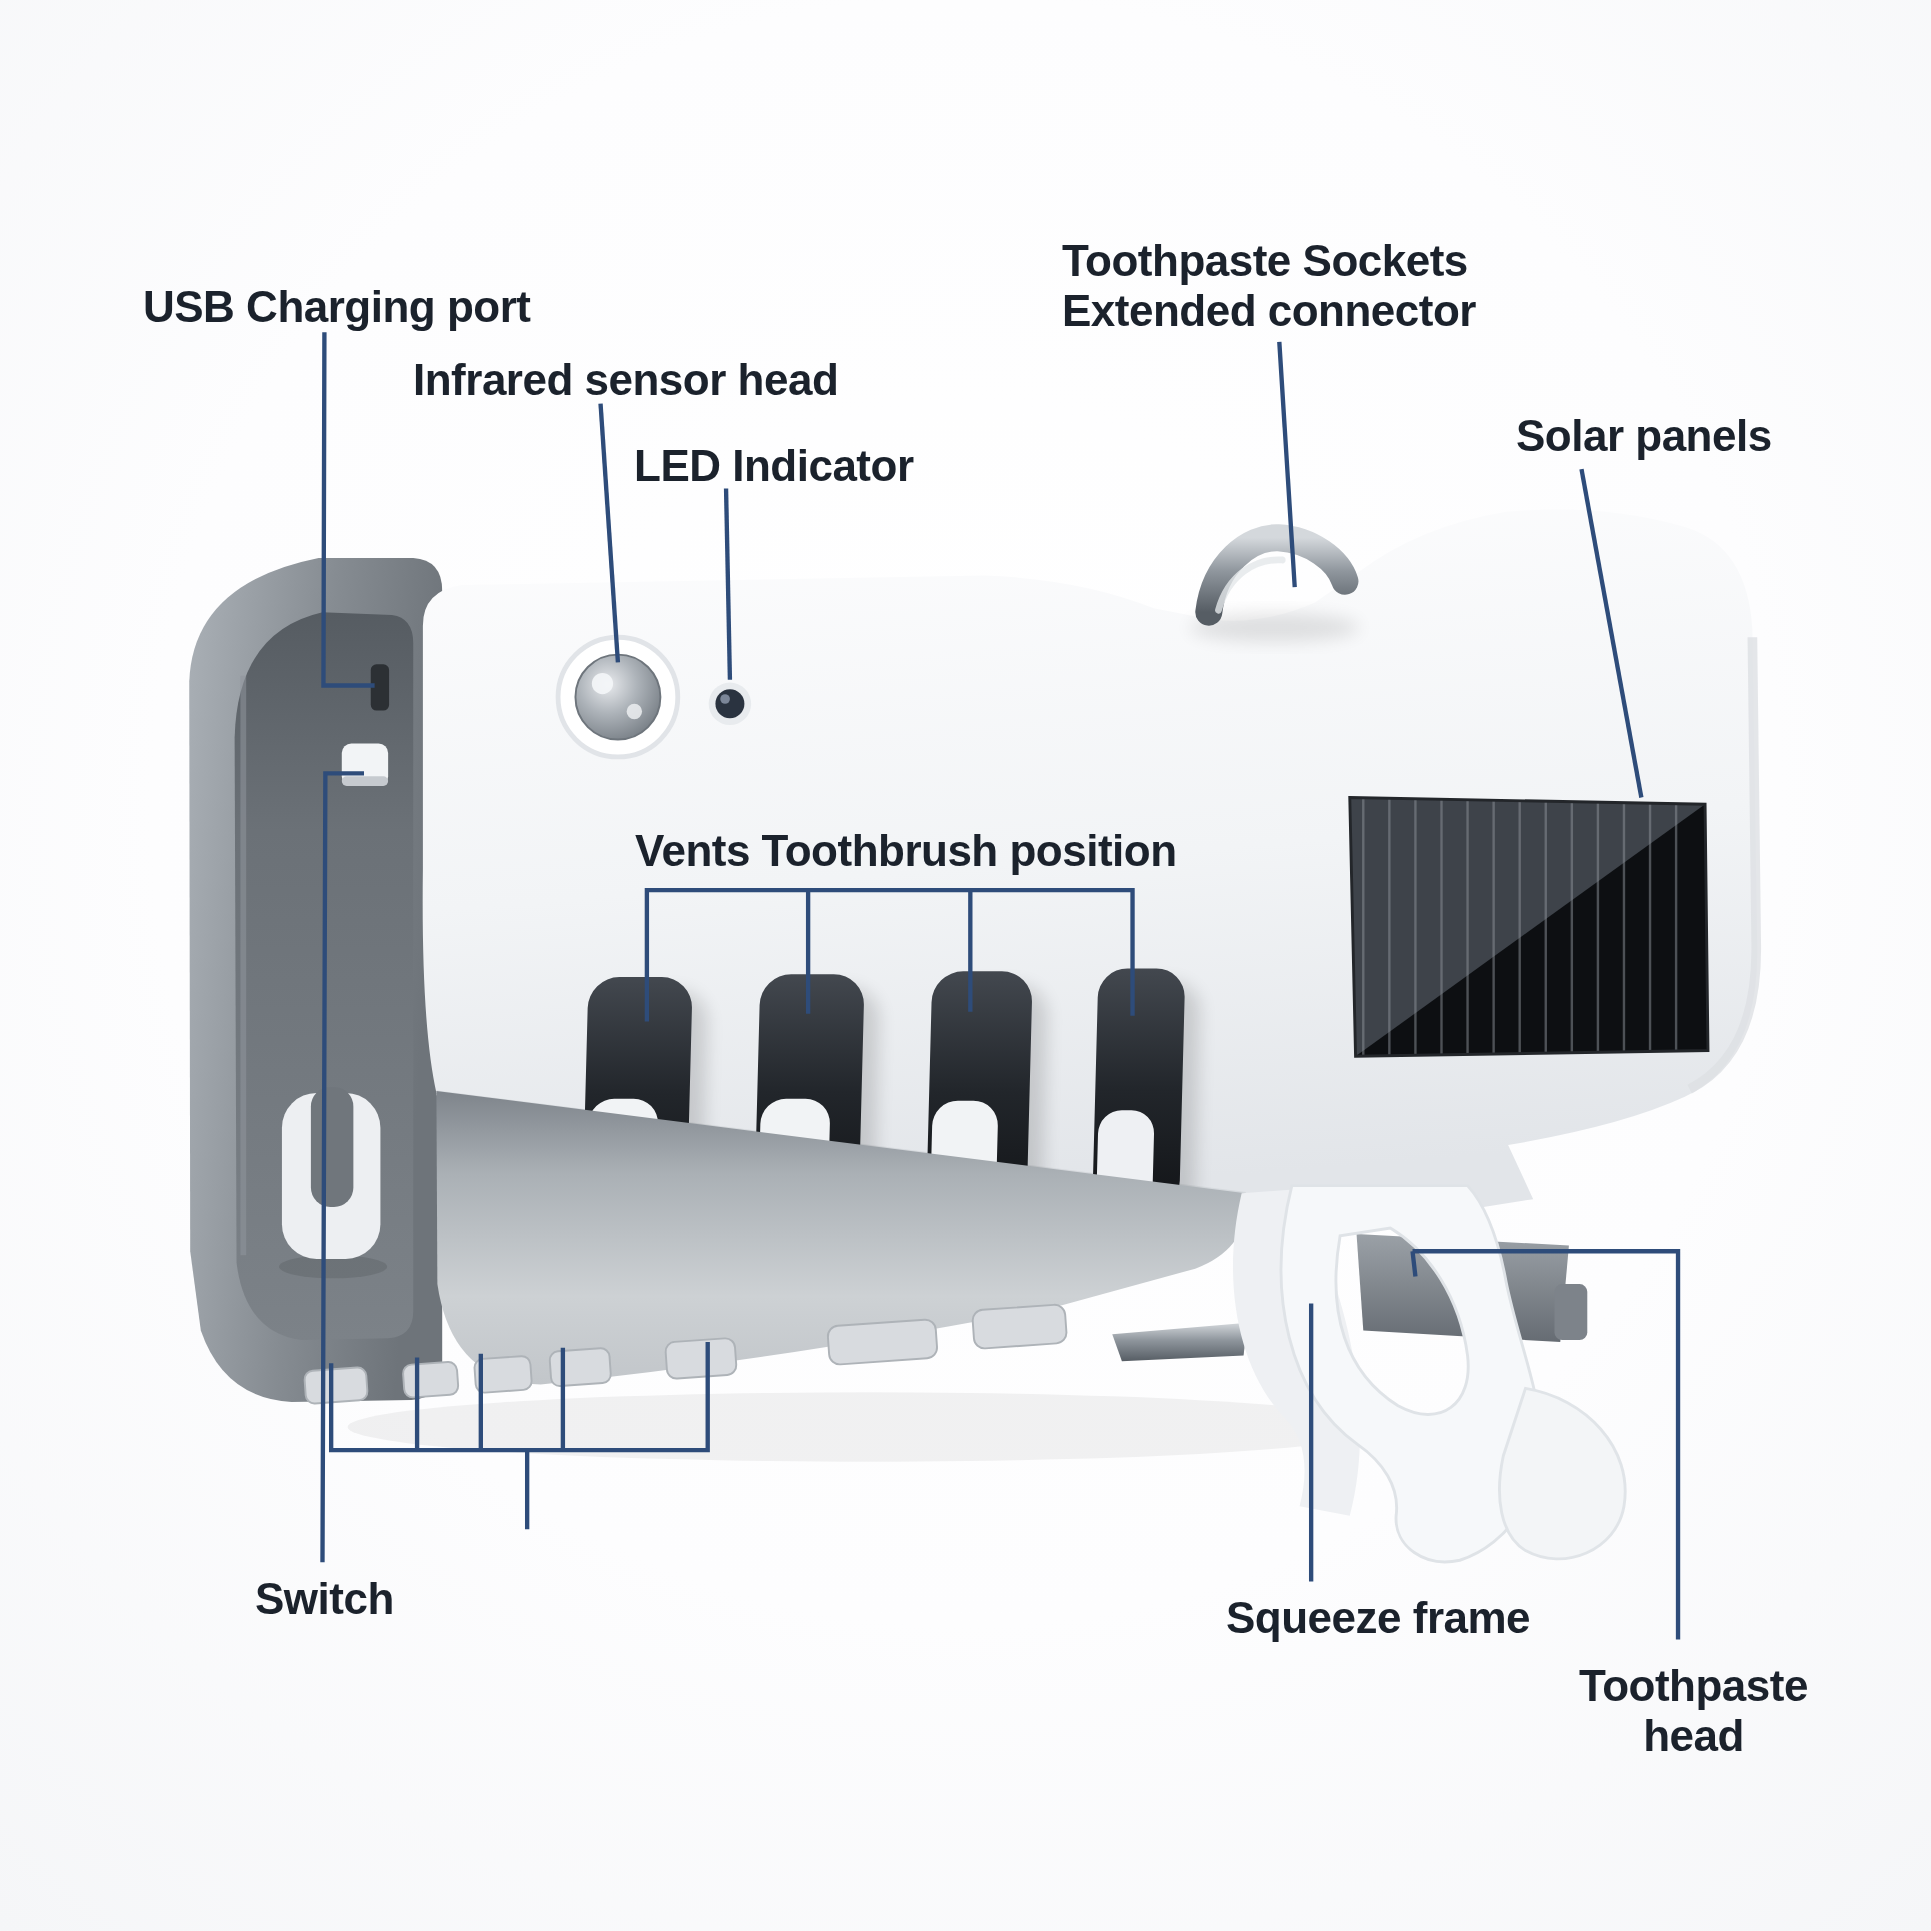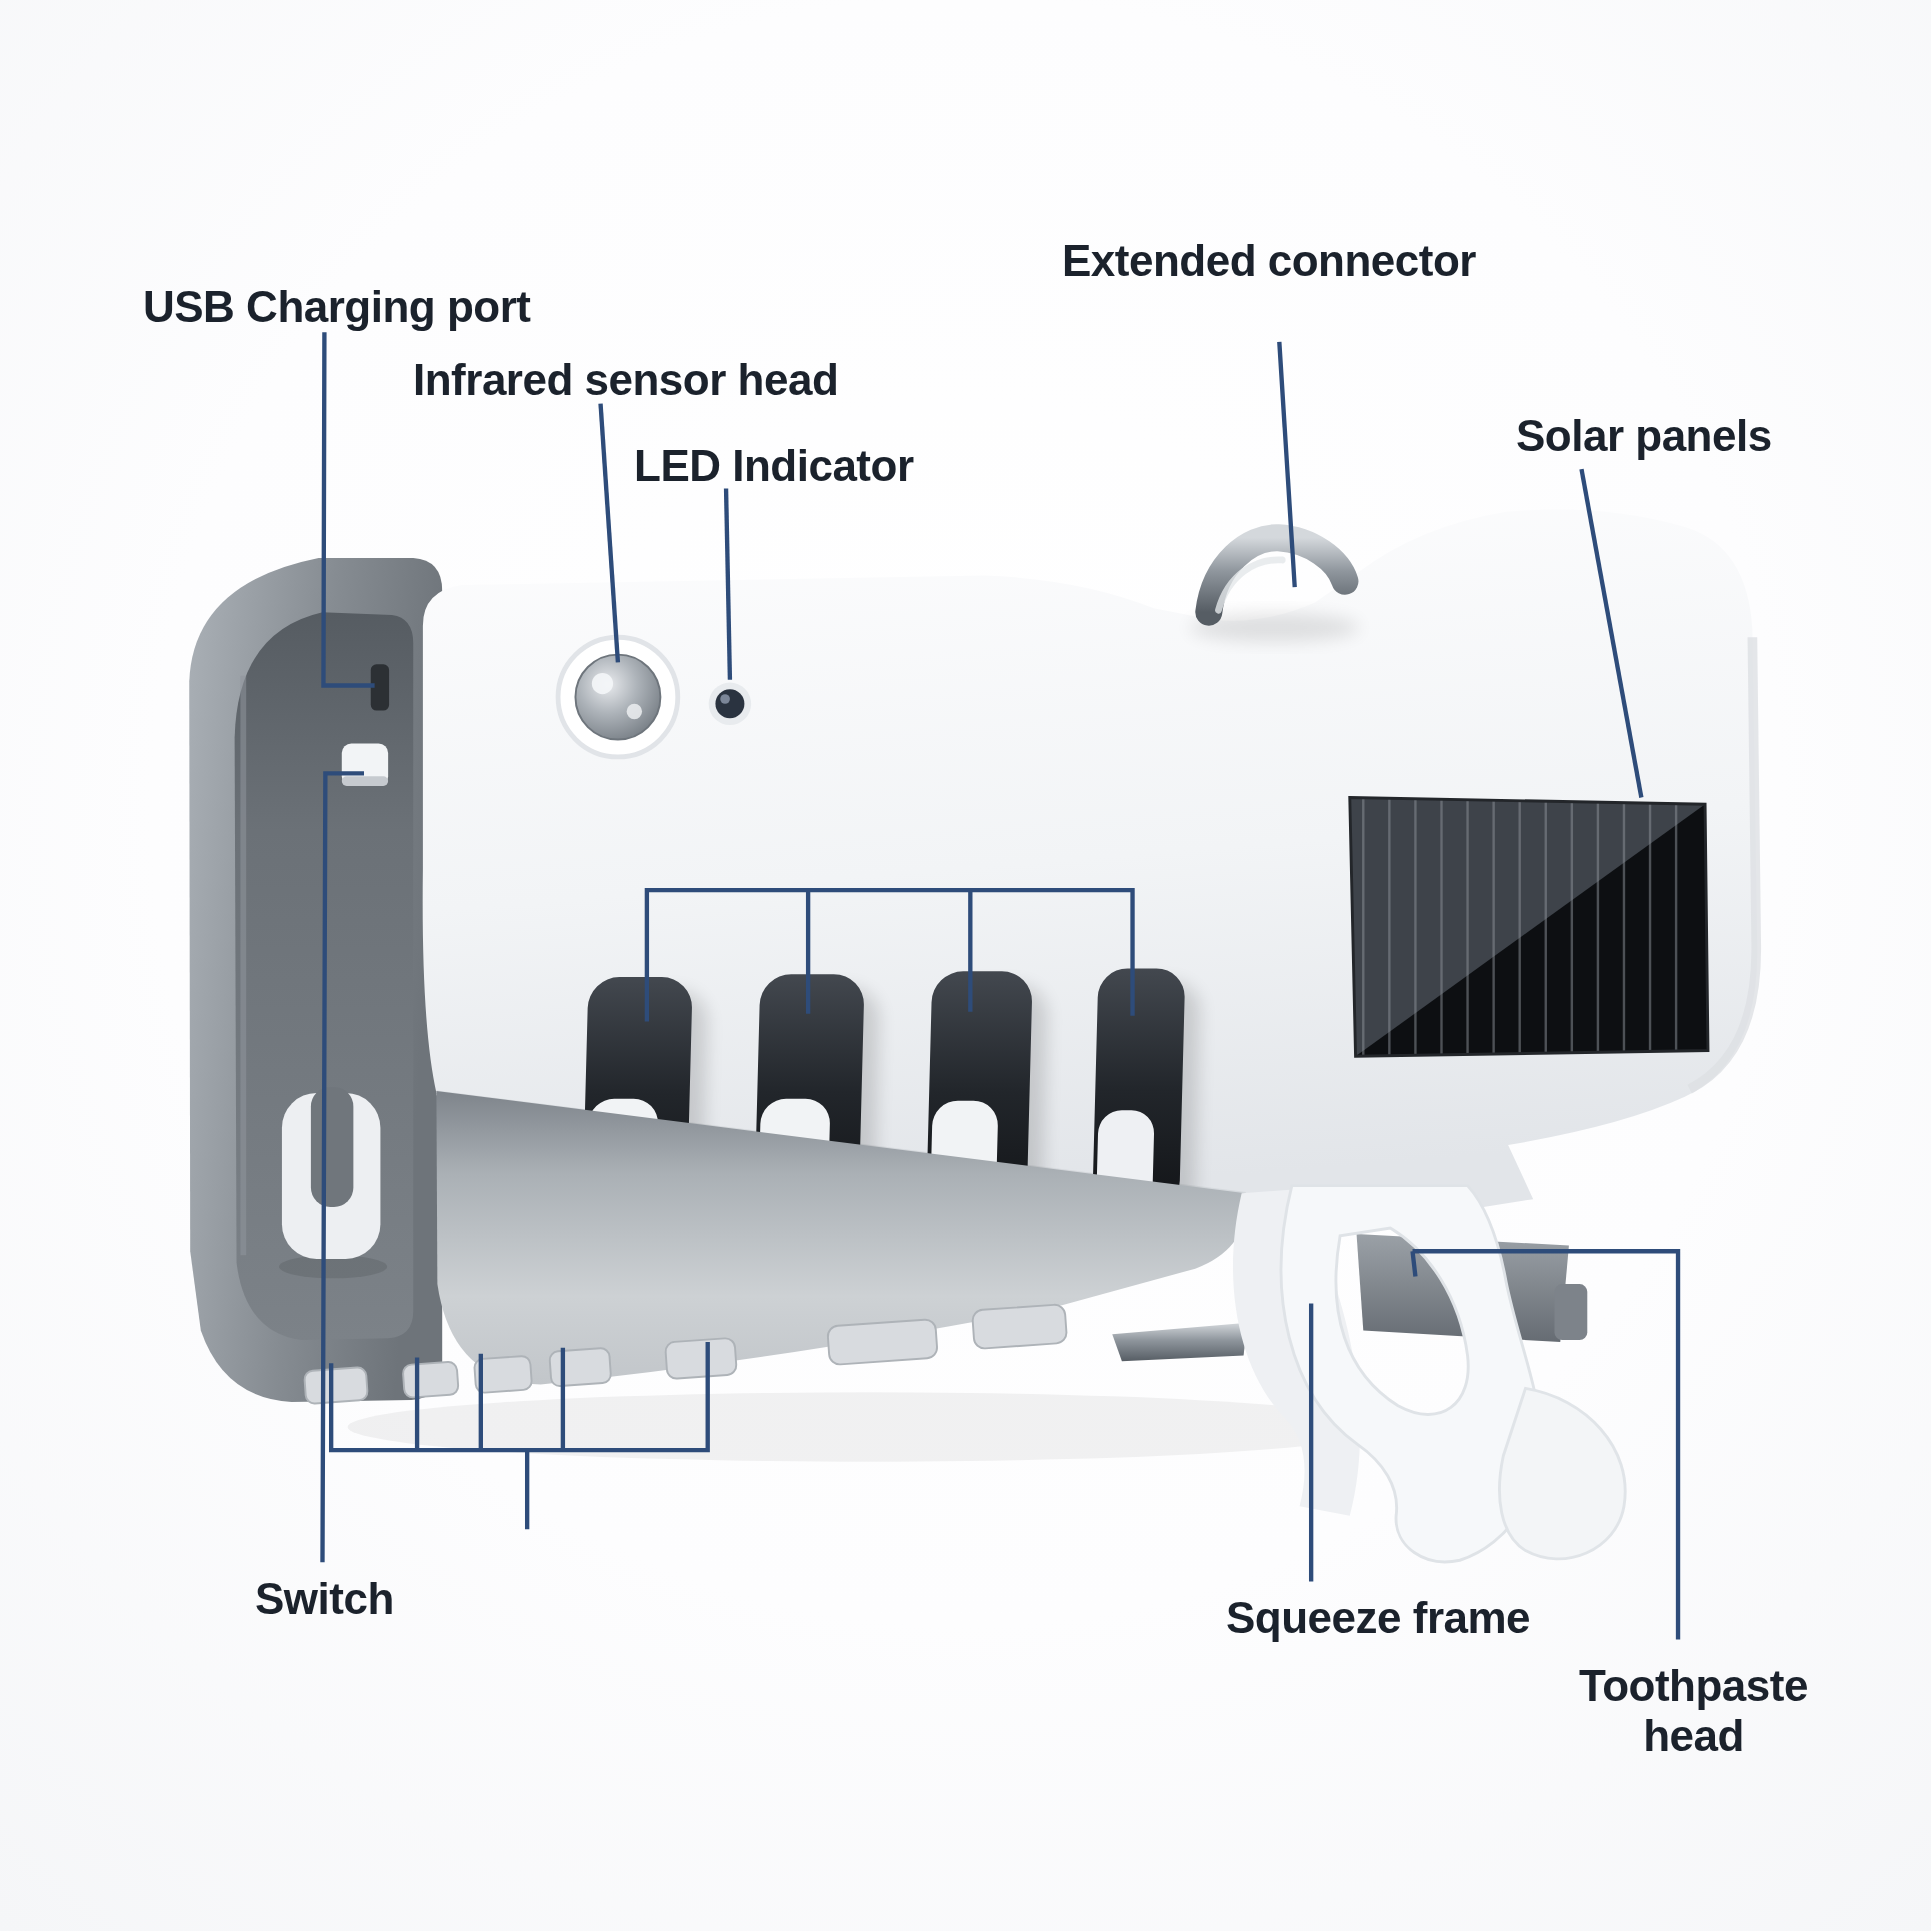--- a/index.html
+++ b/index.html
@@ -196,25 +196,27 @@
     </g>
   </svg>
 
   <div class="label" style="left:413px;top:355px;">Infrared sensor head</div>
 
   <div class="label" style="left:143px;top:282px;">USB Charging port</div>
 
   <div class="label" style="left:634px;top:441px;">LED Indicator</div>
 
   <div class="label center" style="left:1062px;top:236px;width:398px;">
+    <span class="ln">Toothpaste Sockets</span>
     <span class="ln">Extended connector</span>
   </div>
 
   <div class="label" style="left:1516px;top:411px;">Solar panels</div>
 
+  <div class="label" style="left:635px;top:826px;">Vents Toothbrush position</div>
 
   <div class="label" style="left:255px;top:1574px;">Switch</div>
 
 
   <div class="label" style="left:1226px;top:1593px;text-align:right;">Squeeze frame</div>
 
   <div class="label center" style="left:1572px;top:1661px;width:243px;">
     <span class="ln">Toothpaste</span>
     <span class="ln">head</span>
   </div>

